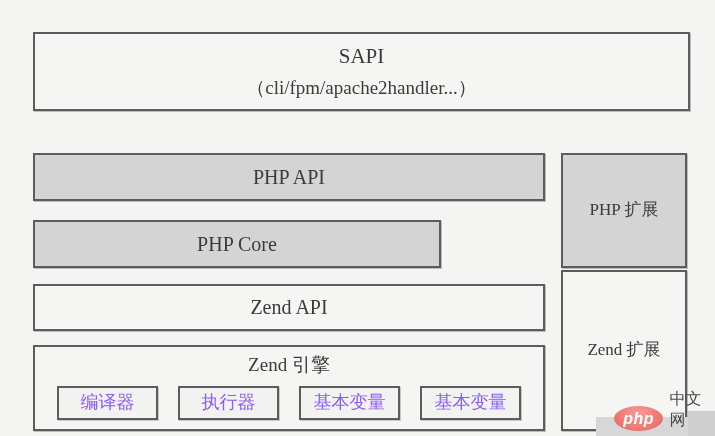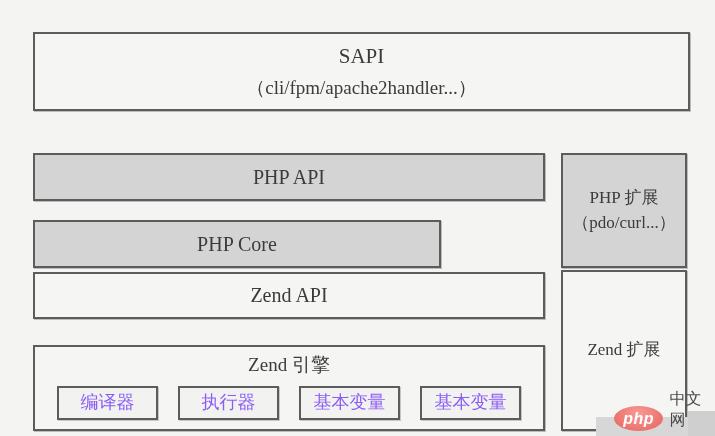--- a/index.html
+++ b/index.html
@@ -41,21 +41,21 @@
     white-space: nowrap;
   }
 
   
   #box-sapi        { left: 33px;  top: 32px;  width: 657px; height: 79px;  font-size: 20px; }
   #box-sapi .l1    { font-size: 21px; }
   #box-sapi .l2    { font-size: 19px; margin-top: 4px; }
 
   #box-php-api     { left: 33px;  top: 137px; width: 512px; height: 48px;  font-size: 20px; }
   #box-php-core    { left: 33px;  top: 204px; width: 408px; height: 48px;  font-size: 20px; }
-  #box-zend-api    { left: 33px;  top: 272px; width: 512px; height: 47px;  font-size: 20px; }
+  #box-zend-api    { left: 33px;  top: 284px; width: 512px; height: 47px;  font-size: 20px; }
 
   #box-php-ext     { left: 561px; top: 137px; width: 126px; height: 115px; font-size: 17px; }
   #box-php-ext .l2 { margin-top: 2px; }
 
   #box-zend-ext    { left: 561px; top: 270px; width: 126px; height: 161px; font-size: 17px; }
   #box-zend-ext .l2{ margin-top: 2px; }
 
   #box-zend-engine {
     left: 33px; top: 345px; width: 512px; height: 86px;
     justify-content: flex-start;
@@ -157,21 +157,20 @@
   <div class="box filled" id="box-php-core">
     <span class="line">PHP Core</span>
   </div>
 
   <div class="box" id="box-zend-api">
     <span class="line">Zend API</span>
   </div>
 
   <div class="box filled" id="box-php-ext">
     <span class="line l1">PHP 扩展</span>
-    <span class="line l2">（pdo/curl...）</span>
   </div>
 
   <div class="box" id="box-zend-ext">
     <span class="line l1">Zend 扩展</span>
   </div>
 
   <div class="box" id="box-zend-engine">
     <span class="line" id="zend-engine-title">Zend 引擎</span>
     <div id="zend-components">
       <div class="subbox">

